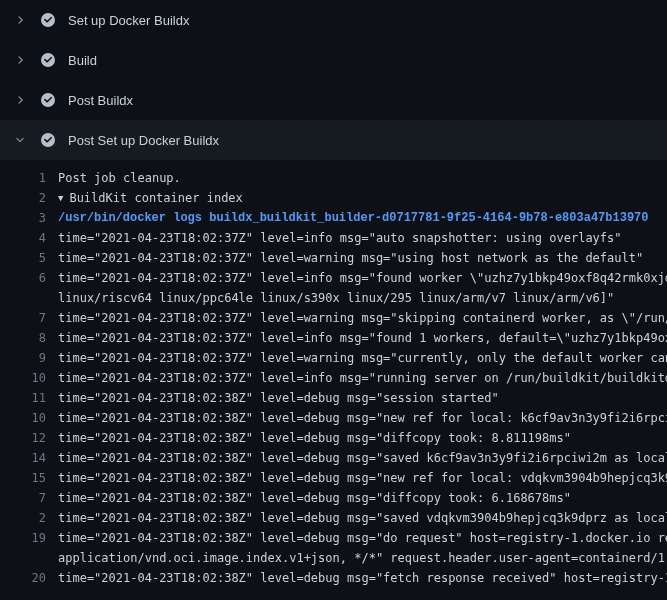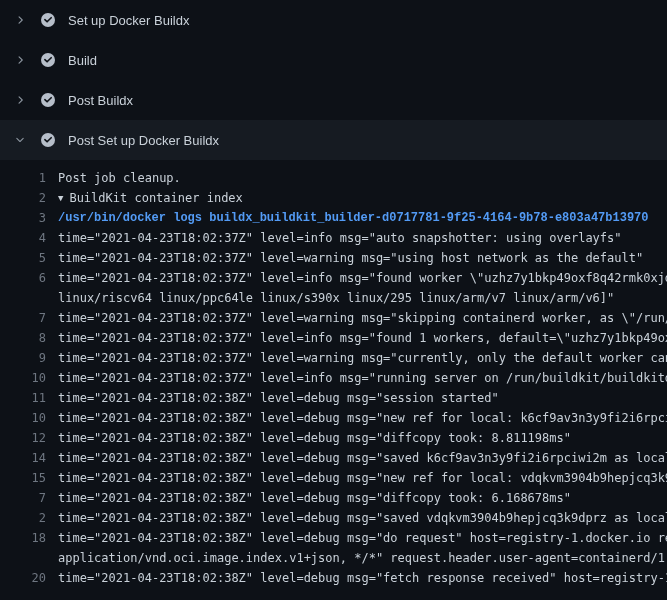--- a/index.html
+++ b/index.html
@@ -204,21 +204,21 @@
   </div>
         <div class="log-line plain">
     <span class="ln">7</span>
     <span class="lt"><span class="txt">time="2021-04-23T18:02:38Z" level=debug msg="diffcopy took: 6.168678ms"</span></span>
   </div>
         <div class="log-line plain">
     <span class="ln">2</span>
     <span class="lt"><span class="txt">time="2021-04-23T18:02:38Z" level=debug msg="saved vdqkvm3904b9hepjcq3k9dprz as local.do</span></span>
   </div>
         <div class="log-line plain">
-    <span class="ln">18</span>
+    <span class="ln">19</span>
     <span class="lt"><span class="txt">time="2021-04-23T18:02:38Z" level=debug msg="do request" host=registry-1.docker.io requ</span></span>
   </div>
         <div class="log-line plain">
     <span class="ln"></span>
     <span class="lt"><span class="txt">application/vnd.oci.image.index.v1+json, */*" request.header.user-agent=containerd/1.4.0</span></span>
   </div>
         <div class="log-line plain">
     <span class="ln">20</span>
     <span class="lt"><span class="txt">time="2021-04-23T18:02:38Z" level=debug msg="fetch response received" host=registry-1.d</span></span>
   </div>

